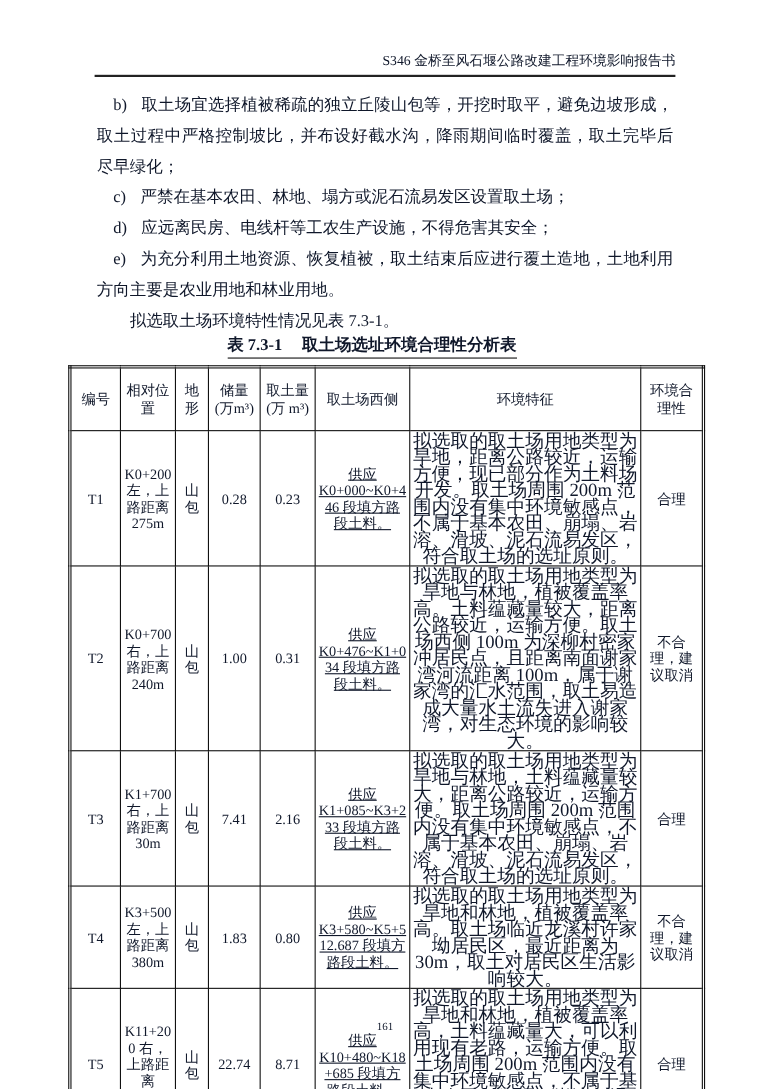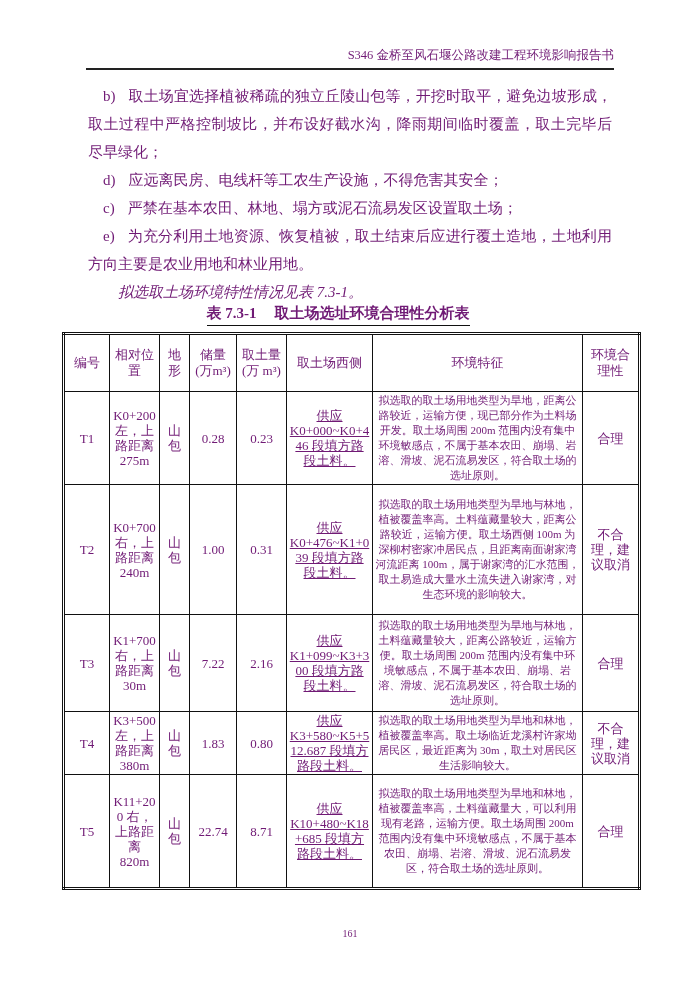--- a/index.html
+++ b/index.html
@@ -3,21 +3,21 @@
 <meta charset="utf-8">
 <style>
   * { margin: 0; padding: 0; box-sizing: border-box; }
   html, body { background: #888; }
   .page {
     position: relative;
     width: 700px;
     height: 990px;
     margin: 0 auto;
     background: #ffffff;
-    color: #701a75;
+    color: #0f172a;
     font-family: "Liberation Serif", "DejaVu Serif", serif;
     overflow: hidden;
   }
   .doc-header {
     position: absolute;
     top: 47px;
     left: 86px;
     right: 86px;
     text-align: right;
     font-size: 12.5px;
@@ -28,21 +28,21 @@
     position: absolute;
     top: 82px;
     left: 88px;
     right: 88px;
     font-size: 15px;
     line-height: 28px;
     text-align: justify;
   }
   .para { text-indent: 15px; }
   .para-label { margin-right: 13px; }
-  .intro { text-indent: 30px; font-style: italic; }
+  .intro { text-indent: 30px; }
   .table-caption {
     position: absolute;
     top: 304px;
     left: 0;
     width: 676px;
     text-align: center;
     font-size: 15px;
     font-weight: bold;
   }
   .caption-inner {
@@ -73,21 +73,21 @@
   table.analysis th { line-height: 16px; }
   tr.r-head { height: 58px; }
   tr.r-t1 { height: 88px; }
   tr.r-t2 { height: 130px; }
   tr.r-t3 { height: 97px; }
   tr.r-t4 { height: 63px; }
   tr.r-t5 { height: 114px; }
   td.features {
     text-align: justify;
     text-align-last: center;
-    font-size: 11px;
+    font-size: 17px;
     line-height: 14.5px;
     padding: 2px 5px;
   }
   td.service { padding: 1px 4px; text-decoration: underline; }
   .page-number {
     position: absolute;
     top: 928px;
     left: 0;
     width: 700px;
     text-align: center;
@@ -102,24 +102,24 @@
 
   <div class="doc-header">
     <span>S346 金桥至风石堰公路改建工程环境影响报告书</span>
   </div>
 
   <div class="body-text">
     <p class="para">
       <span class="para-label">b)</span><span>取土场宜选择植被稀疏的独立丘陵山包等，开挖时取平，避免边坡形成，取土过程中严格控制坡比，并布设好截水沟，降雨期间临时覆盖，取土完毕后尽早绿化；</span>
     </p>
     <p class="para">
+      <span class="para-label">c)</span><span>严禁在基本农田、林地、塌方或泥石流易发区设置取土场；</span>
+    </p>
+    <p class="para">
       <span class="para-label">d)</span><span>应远离民房、电线杆等工农生产设施，不得危害其安全；</span>
-    </p>
-    <p class="para">
-      <span class="para-label">c)</span><span>严禁在基本农田、林地、塌方或泥石流易发区设置取土场；</span>
     </p>
     <p class="para">
       <span class="para-label">e)</span><span>为充分利用土地资源、恢复植被，取土结束后应进行覆土造地，土地利用方向主要是农业用地和林业用地。</span>
     </p>
     <p class="intro">拟选取土场环境特性情况见表 7.3-1。</p>
   </div>
 
   <div class="table-caption">
     <span class="caption-inner">
       <span>表 7.3-1</span><span class="caption-gap"></span><span>取土场选址环境合理性分析表</span>
@@ -159,31 +159,31 @@
         <td class="service">供应 K0+000~K0+446 段填方路段土料。</td>
         <td class="features">拟选取的取土场用地类型为旱地，距离公路较近，运输方便，现已部分作为土料场开发。取土场周围 200m 范围内没有集中环境敏感点，不属于基本农田、崩塌、岩溶、滑坡、泥石流易发区，符合取土场的选址原则。</td>
         <td>合理</td>
       </tr>
       <tr class="r-t2">
         <td>T2</td>
         <td>K0+700 右，上路距离 240m</td>
         <td>山包</td>
         <td>1.00</td>
         <td>0.31</td>
-        <td class="service">供应 K0+476~K1+039 段填方路段土料。</td>
+        <td class="service">供应 K0+476~K1+034 段填方路段土料。</td>
         <td class="features">拟选取的取土场用地类型为旱地与林地，植被覆盖率高。土料蕴藏量较大，距离公路较近，运输方便。取土场西侧 100m 为深柳村密家冲居民点，且距离南面谢家湾河流距离 100m，属于谢家湾的汇水范围，取土易造成大量水土流失进入谢家湾，对生态环境的影响较大。</td>
         <td>不合理，建议取消</td>
       </tr>
       <tr class="r-t3">
         <td>T3</td>
         <td>K1+700 右，上路距离 30m</td>
         <td>山包</td>
-        <td>7.22</td>
+        <td>7.41</td>
         <td>2.16</td>
-        <td class="service">供应 K1+099~K3+300 段填方路段土料。</td>
+        <td class="service">供应 K1+085~K3+233 段填方路段土料。</td>
         <td class="features">拟选取的取土场用地类型为旱地与林地，土料蕴藏量较大，距离公路较近，运输方便。取土场周围 200m 范围内没有集中环境敏感点，不属于基本农田、崩塌、岩溶、滑坡、泥石流易发区，符合取土场的选址原则。</td>
         <td>合理</td>
       </tr>
       <tr class="r-t4">
         <td>T4</td>
         <td>K3+500 左，上路距离 380m</td>
         <td>山包</td>
         <td>1.83</td>
         <td>0.80</td>
         <td class="service">供应 K3+580~K5+512.687 段填方路段土料。</td>

